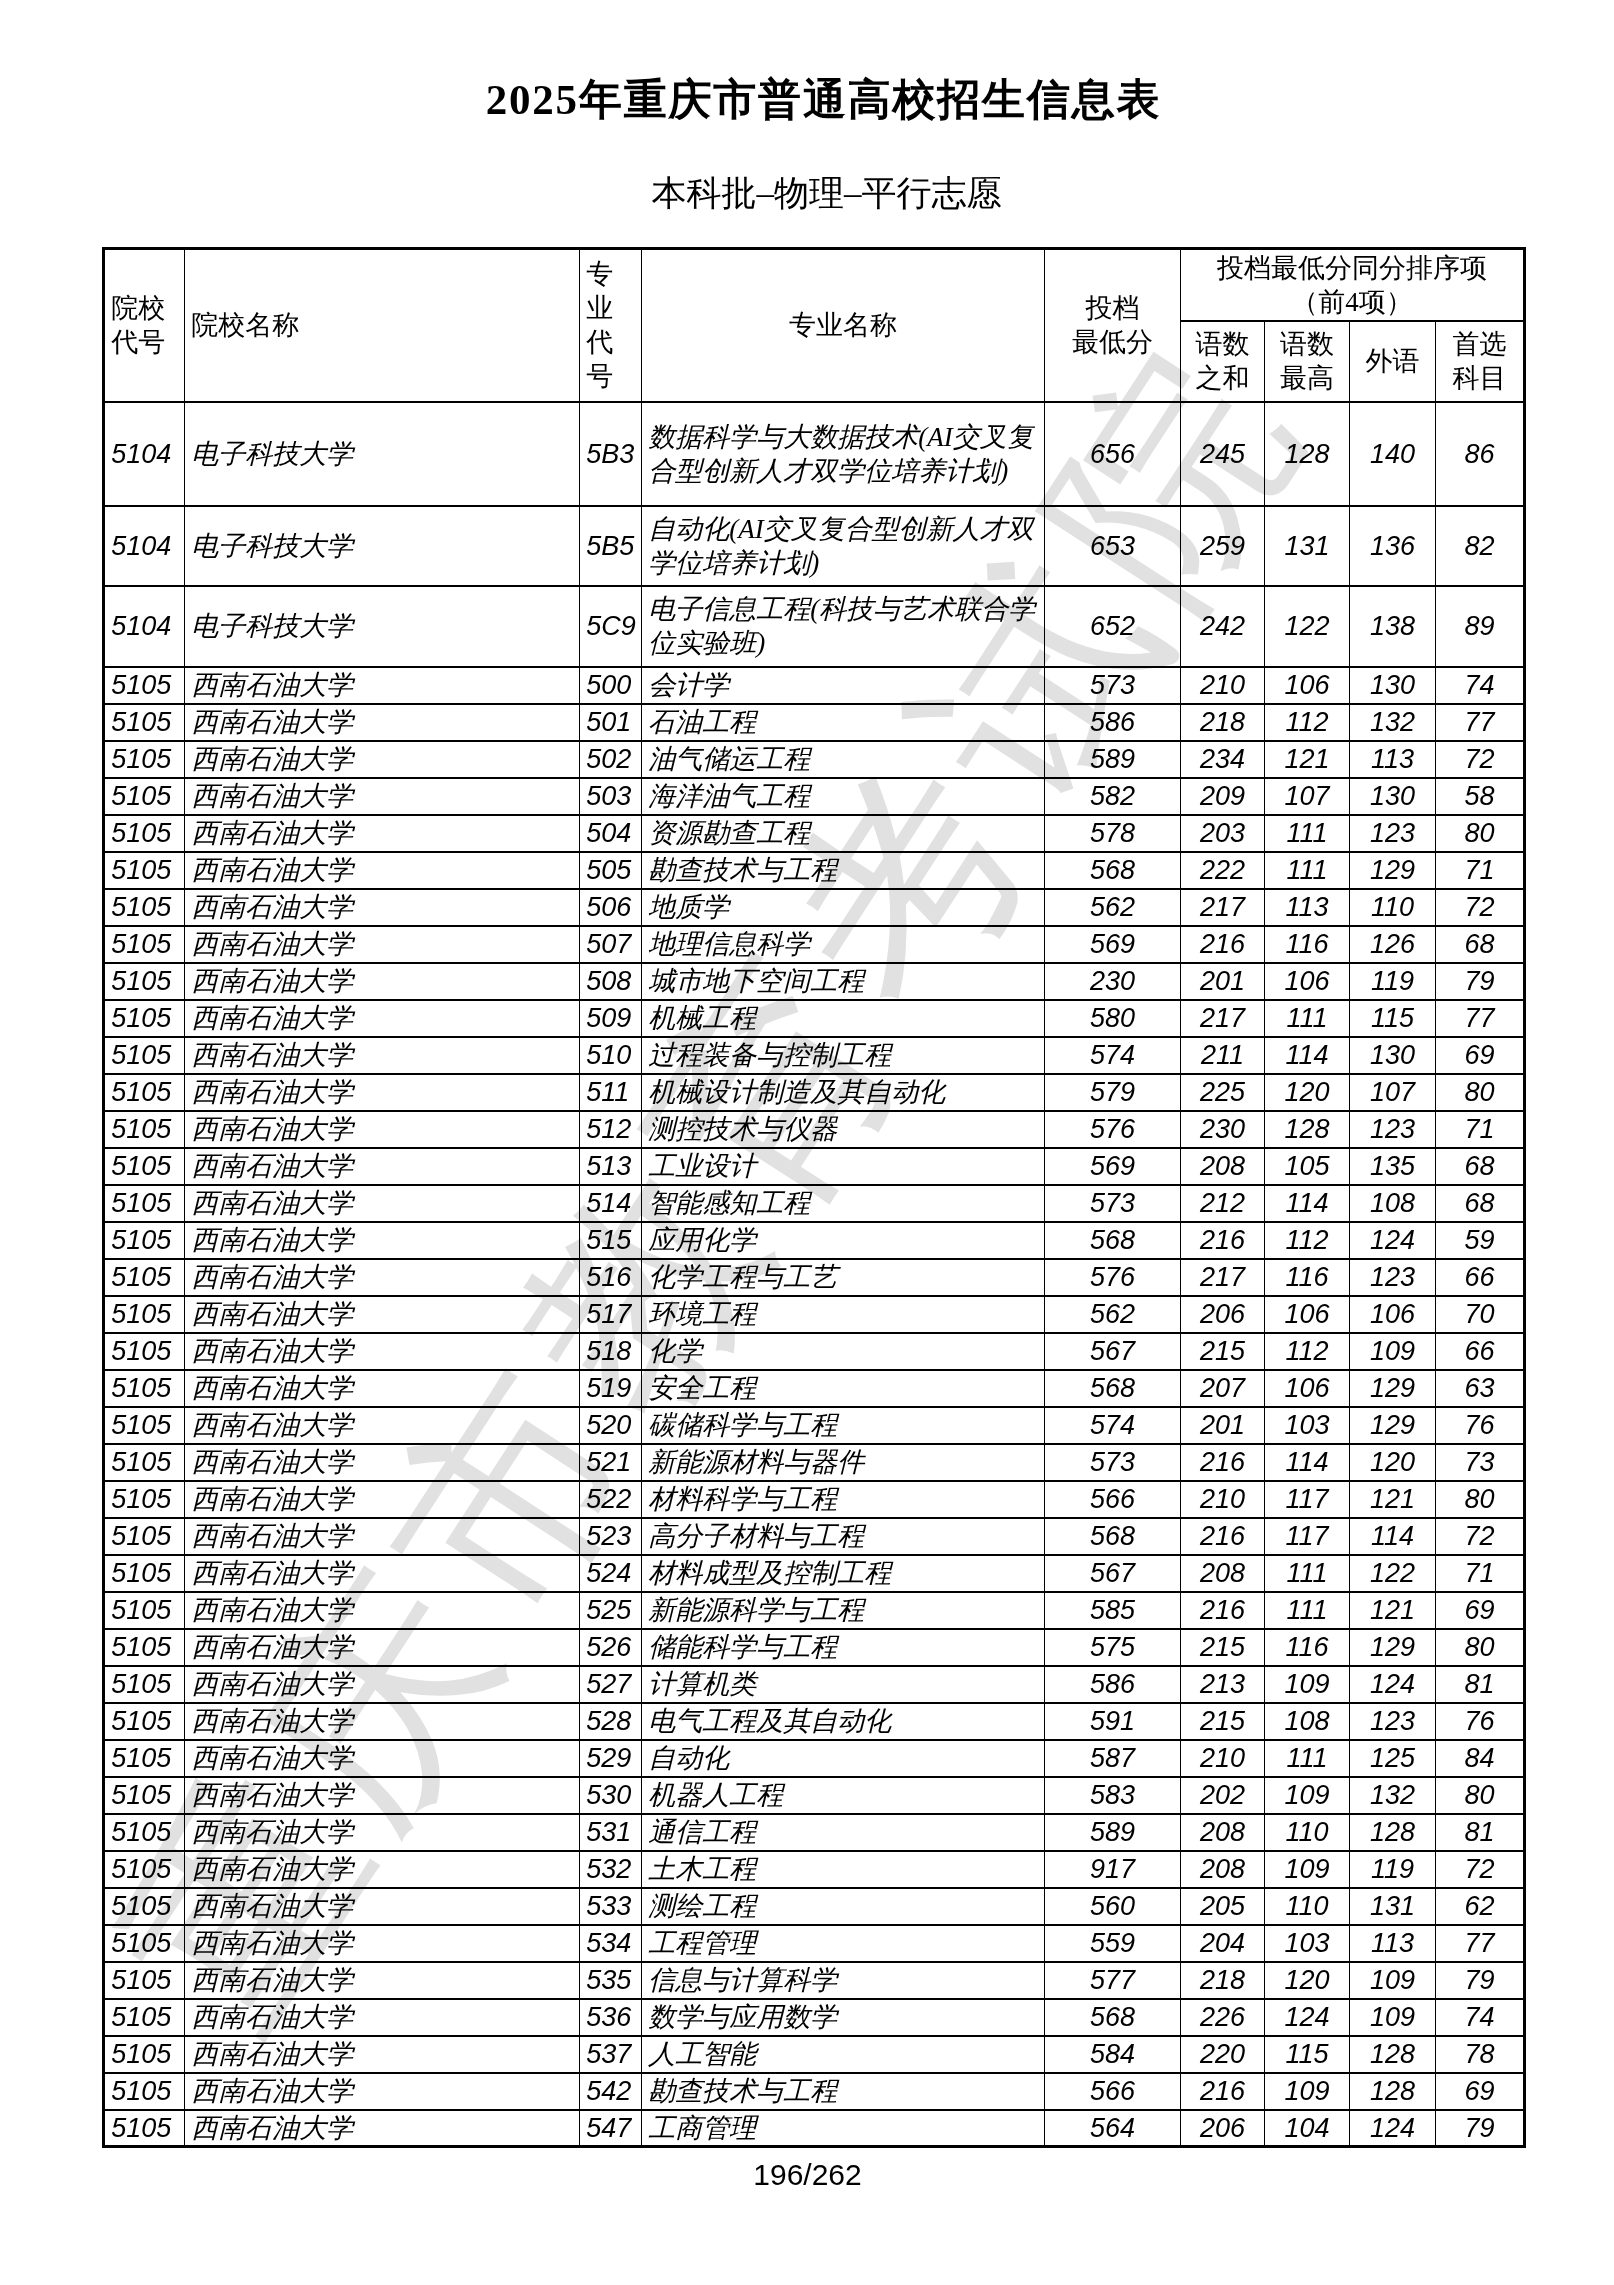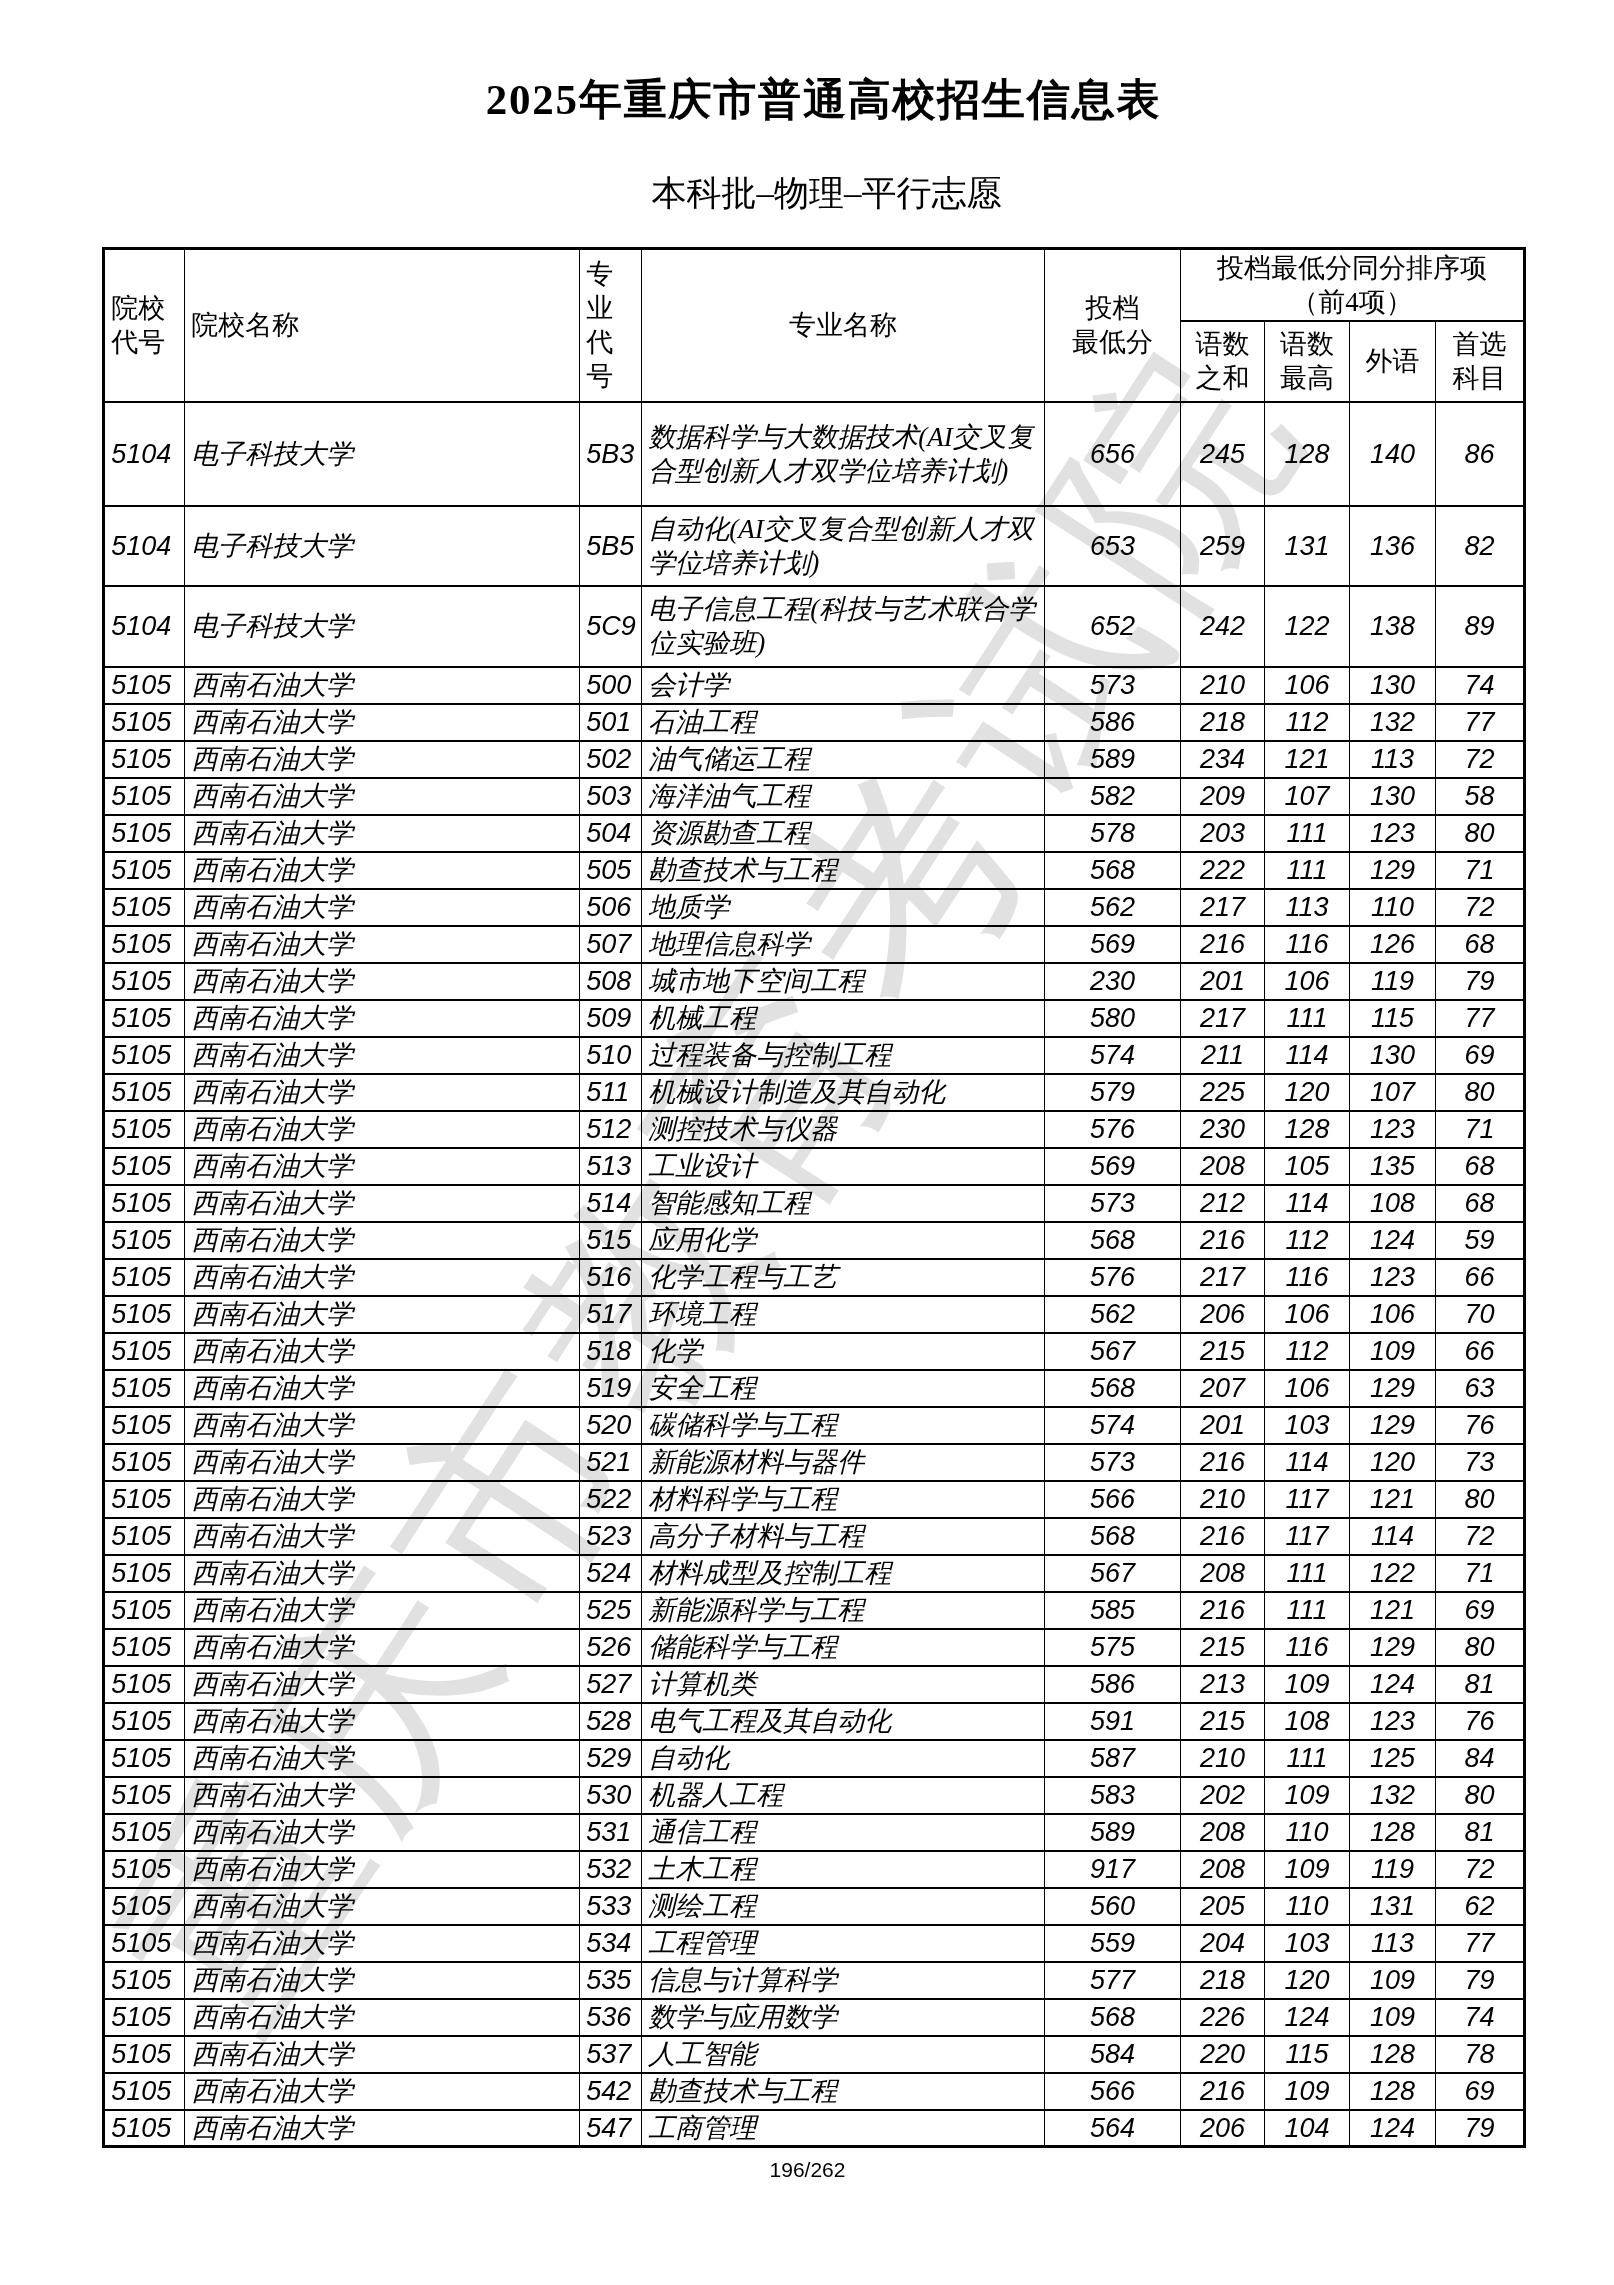--- a/index.html
+++ b/index.html
@@ -42,21 +42,21 @@
   tbody tr { height:37px;font-style:italic; }
   tbody tr:nth-child(1) { height:104px; }
   tbody tr:nth-child(2) { height:80px; }
   tbody tr:nth-child(3) { height:81px; }
   .num { font-family:"Liberation Sans","DejaVu Sans",sans-serif; }
   .al { text-align:left; padding-left:6.3px; padding-right:3.6px; }
   .ac { text-align:center; }
   .pre { white-space:pre-line; }
   .footer-page {
     position:absolute; top:2158px; left:0; width:100%;
-    text-align:center; font-size:21px; z-index:1;
+    text-align:center; font-size:30px; z-index:1;
     font-family:"Liberation Sans","DejaVu Sans",sans-serif;
   }
 </style>
 </head>
 <body>
 
 <div class="watermark">重庆市教育考试院</div>
 
 <div class="doc-title">2025年重庆市普通高校招生信息表</div>
 <div class="doc-subtitle">本科批–物理–平行志愿</div>

